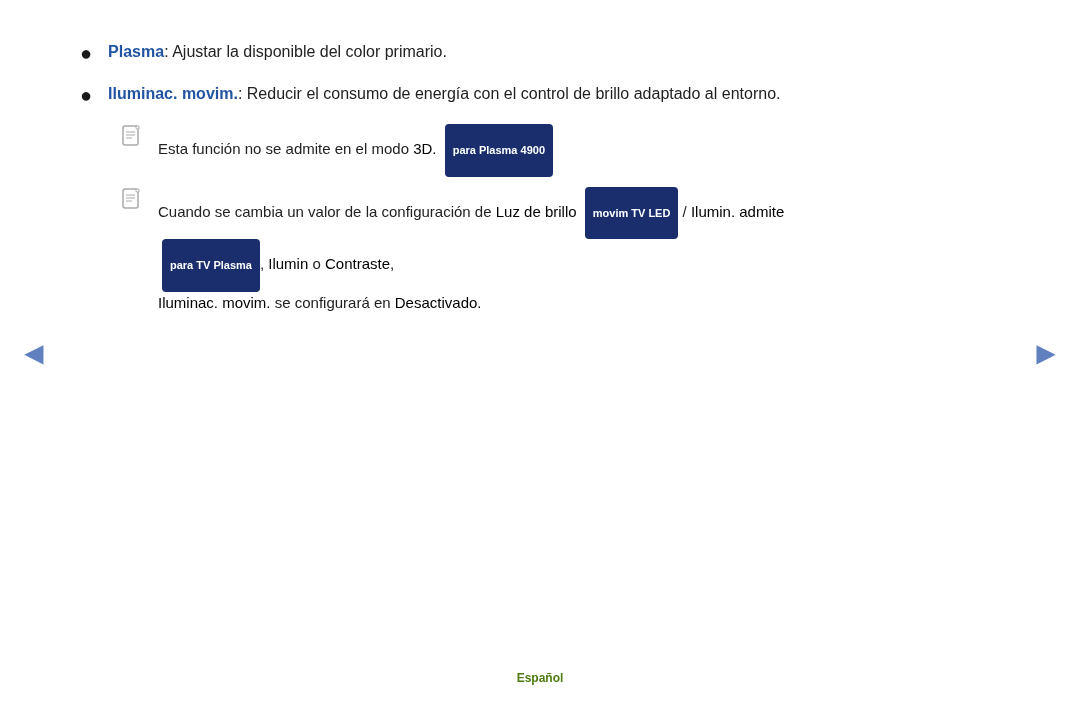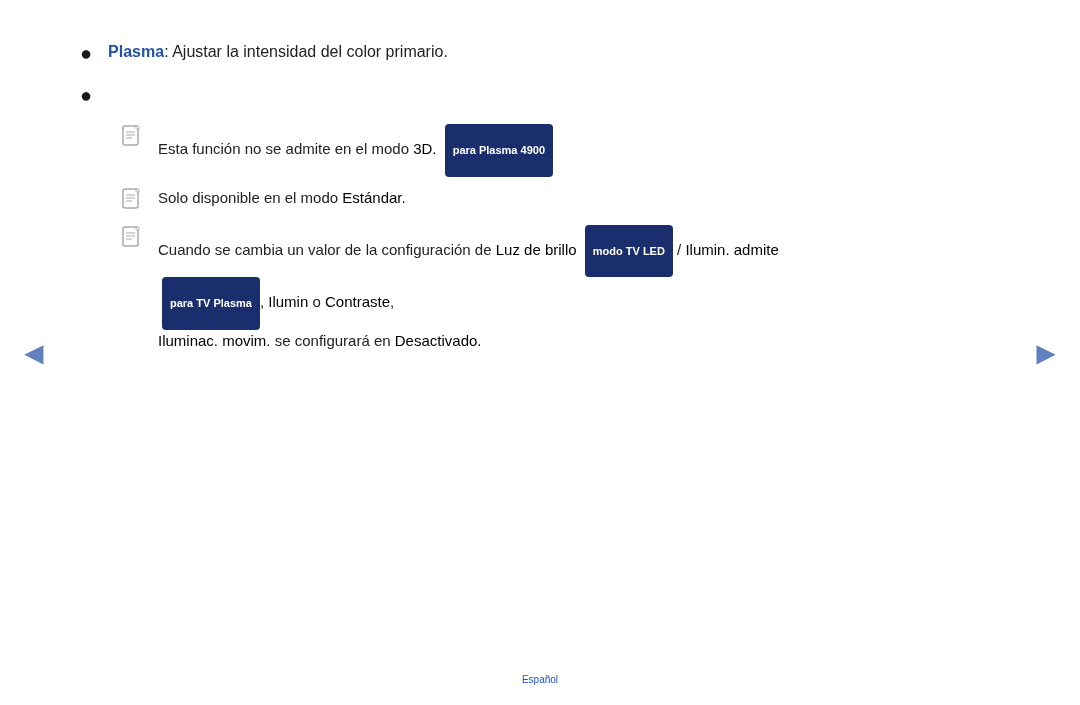--- a/index.html
+++ b/index.html
@@ -117,46 +117,49 @@
 
     .nav-arrow-right {
       right: 18px;
     }
 
     .footer {
       position: absolute;
       bottom: 20px;
       left: 50%;
       transform: translateX(-50%);
-      font-size: 10px;
-      font-weight: normal;
-      color: #1d4ed8;
+      font-size: 12px;
+      font-weight: bold;
+      color: #4d7c0f;
     }
 
     
     .note-icon svg {
       width: 24px;
       height: 24px;
     }
   </style>
 </head>
 <body>
 
 <div class="main-content">
   <ul class="bullet-list">
 
     <li class="bullet-item">
       <span class="bullet-dot">●</span>
       <span class="bullet-text">
-        <span class="blue-link-bold">Plasma</span><span>: Ajustar la intensidad del color primario.</span>
+        <span class="blue-link-bold">Plasma</span><span>: Ajustar la disponible del color primario.</span>
       </span>
     </li>
 
     <li class="bullet-item">
       <span class="bullet-dot">●</span>
+      <span class="bullet-text">
+        <span class="blue-link-bold">Iluminac. movim.</span><span>: Reducir el consumo de energía con el control de brillo adaptado al entorno.</span>
+      </span>
     </li>
   </ul>
 
   <div class="note-block">
 
     <div class="note-item">
       <div class="note-icon">
         <svg viewBox="0 0 24 24" fill="none" xmlns="http://www.w3.org/2000/svg">
           <rect x="3" y="2" width="15" height="19" rx="2" stroke="#aaaaaa" stroke-width="1.5" fill="white"></rect>
           <path d="M16 2 L19 5" stroke="#aaaaaa" stroke-width="1.5"></path>
@@ -165,49 +168,34 @@
           <line x1="6" y1="11" x2="15" y2="11" stroke="#aaaaaa" stroke-width="1"></line>
           <line x1="6" y1="14" x2="12" y2="14" stroke="#aaaaaa" stroke-width="1"></line>
           <path d="M2 4 Q3 3 4 4 Q3 5 2 4Z" fill="#aaaaaa"></path>
         </svg>
       </div>
       <span class="note-text">
         Esta función no se admite en el modo <span class="blue-link">3D.</span> <span class="badge badge-dark">para Plasma 4900</span>
       </span>
     </div>
 
+
     <div class="note-item">
       <div class="note-icon">
         <svg viewBox="0 0 24 24" fill="none" xmlns="http://www.w3.org/2000/svg">
           <rect x="3" y="2" width="15" height="19" rx="2" stroke="#aaaaaa" stroke-width="1.5" fill="white"></rect>
           <path d="M16 2 L19 5" stroke="#aaaaaa" stroke-width="1.5"></path>
           <rect x="16" y="2" width="3" height="3" rx="1" stroke="#aaaaaa" stroke-width="1" fill="white"></rect>
           <line x1="6" y1="8" x2="15" y2="8" stroke="#aaaaaa" stroke-width="1"></line>
           <line x1="6" y1="11" x2="15" y2="11" stroke="#aaaaaa" stroke-width="1"></line>
           <line x1="6" y1="14" x2="12" y2="14" stroke="#aaaaaa" stroke-width="1"></line>
         </svg>
       </div>
       <span class="note-text">
-        Solo disponible en el modo <span class="blue-link">Estándar.</span>
-      </span>
-    </div>
-
-    <div class="note-item">
-      <div class="note-icon">
-        <svg viewBox="0 0 24 24" fill="none" xmlns="http://www.w3.org/2000/svg">
-          <rect x="3" y="2" width="15" height="19" rx="2" stroke="#aaaaaa" stroke-width="1.5" fill="white"></rect>
-          <path d="M16 2 L19 5" stroke="#aaaaaa" stroke-width="1.5"></path>
-          <rect x="16" y="2" width="3" height="3" rx="1" stroke="#aaaaaa" stroke-width="1" fill="white"></rect>
-          <line x1="6" y1="8" x2="15" y2="8" stroke="#aaaaaa" stroke-width="1"></line>
-          <line x1="6" y1="11" x2="15" y2="11" stroke="#aaaaaa" stroke-width="1"></line>
-          <line x1="6" y1="14" x2="12" y2="14" stroke="#aaaaaa" stroke-width="1"></line>
-        </svg>
-      </div>
-      <span class="note-text">
-        Cuando se cambia un valor de la configuración de <span class="blue-link">Luz de brillo</span> <span class="badge badge-dark">modo TV LED</span> / <span class="blue-link">Ilumin. admite</span> <span class="badge badge-dark">para TV Plasma</span>, <span class="blue-link">Ilumin</span> o <span class="blue-link">Contraste</span>,<br>
+        Cuando se cambia un valor de la configuración de <span class="blue-link">Luz de brillo</span> <span class="badge badge-dark">movim TV LED</span> / <span class="blue-link">Ilumin. admite</span> <span class="badge badge-dark">para TV Plasma</span>, <span class="blue-link">Ilumin</span> o <span class="blue-link">Contraste</span>,<br>
         <span class="blue-link">Iluminac. movim.</span> se configurará en <span class="blue-link">Desactivado.</span>
       </span>
     </div>
 
   </div>
 </div>
 
 <div class="nav-arrow nav-arrow-left">◄</div>
 
 <div class="nav-arrow nav-arrow-right">►</div>

